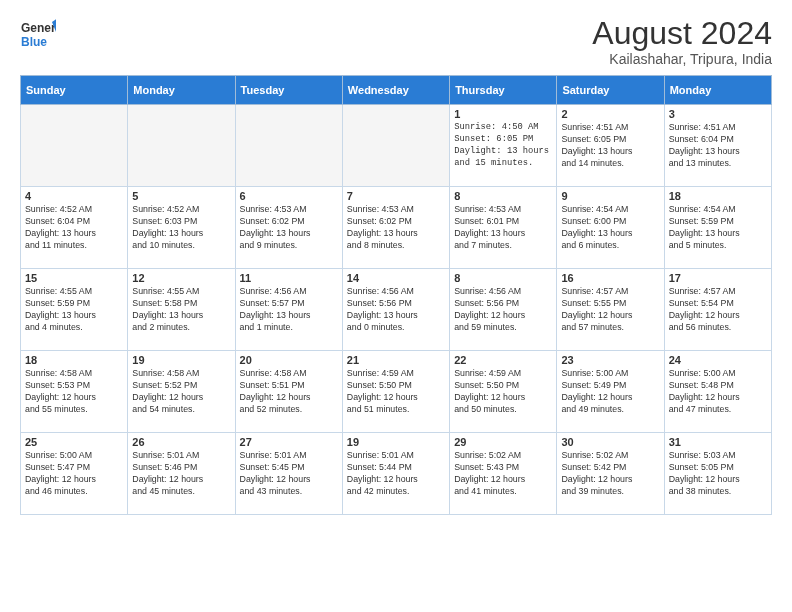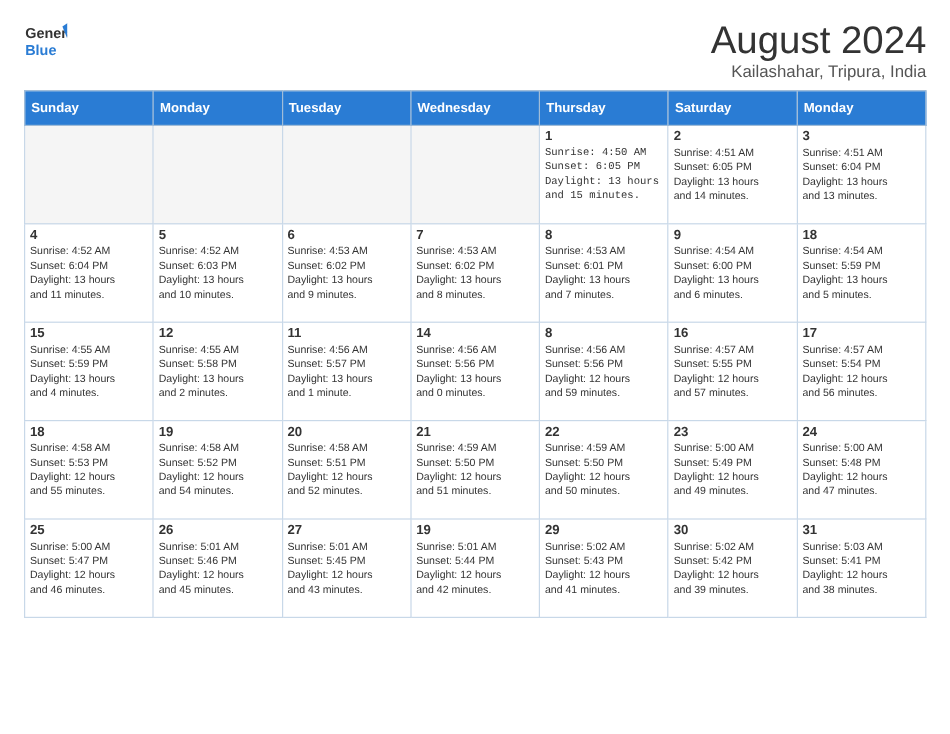--- a/index.html
+++ b/index.html
@@ -326,20 +326,20 @@
           <td>
             <div class="day-num">30</div>
             <div class="day-info" style="white-space: pre-line;">Sunrise: 5:02 AM
 Sunset: 5:42 PM
 Daylight: 12 hours
 and 39 minutes.</div>
           </td>
           <td>
             <div class="day-num">31</div>
             <div class="day-info" style="white-space: pre-line;">Sunrise: 5:03 AM
-Sunset: 5:41 PM
+Sunset: 5:05 PM
 Daylight: 12 hours
 and 38 minutes.</div>
           </td>
         </tr>
       </tbody>
   </table>
 </div>
 
 </body></html>

